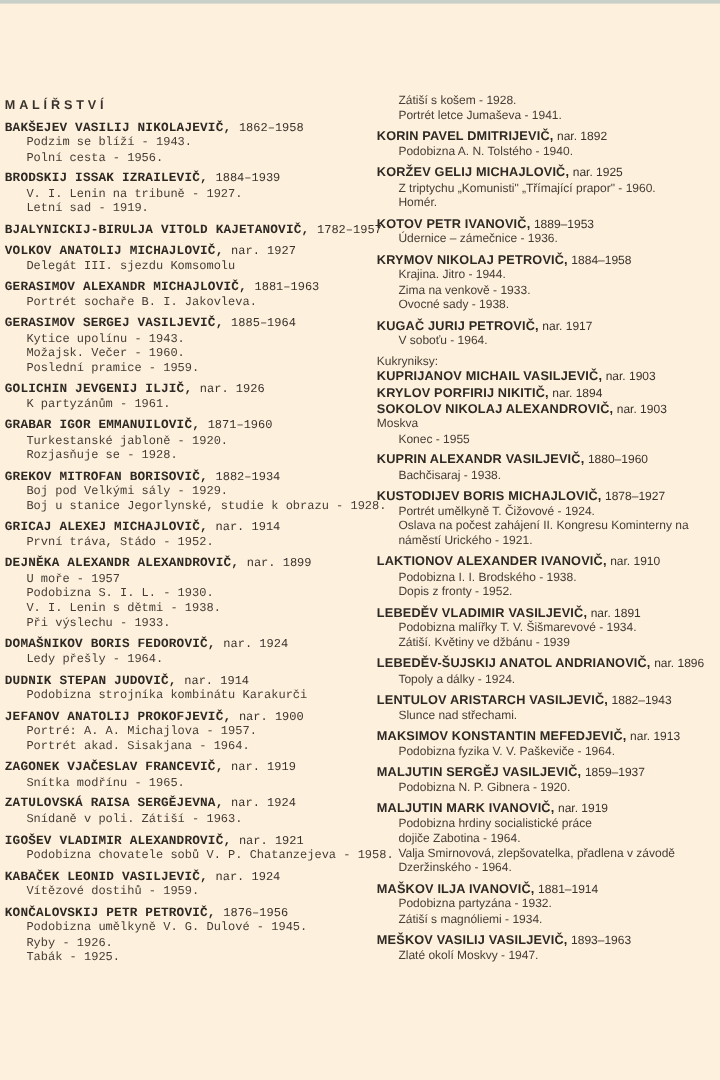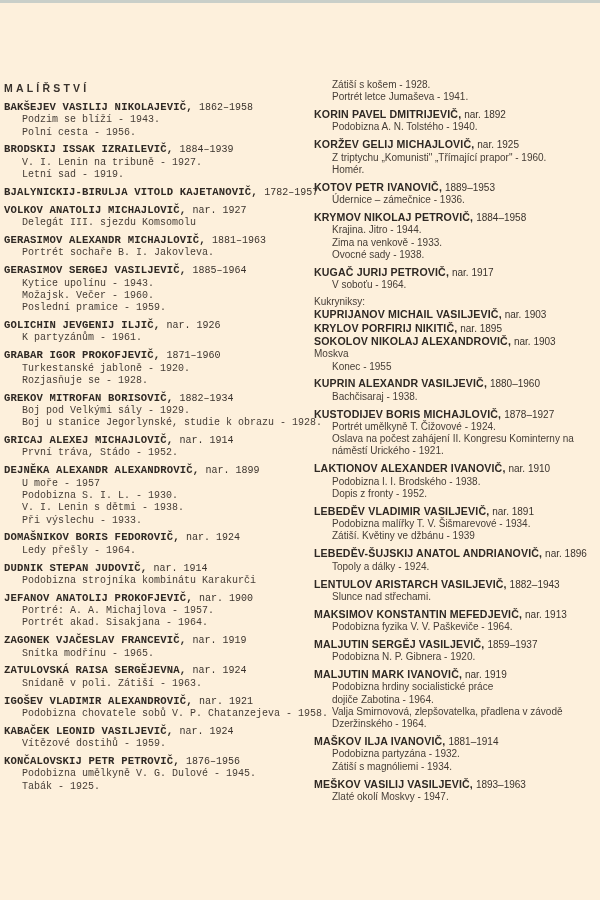--- a/index.html
+++ b/index.html
@@ -119,21 +119,21 @@
           <div class="artist"><span class="name">GERASIMOV SERGEJ VASILJEVIČ,</span> <span class="dates">1885–1964</span></div>
           <div class="work">Kytice upolínu - 1943.</div>
           <div class="work">Možajsk. Večer - 1960.</div>
           <div class="work">Poslední pramice - 1959.</div>
         </div>
         <div class="entry">
           <div class="artist"><span class="name">GOLICHIN JEVGENIJ ILJIČ,</span> <span class="dates">nar. 1926</span></div>
           <div class="work">K partyzánům - 1961.</div>
         </div>
         <div class="entry">
-          <div class="artist"><span class="name">GRABAR IGOR PROKOFJEVIČ,</span> <span class="dates">1871–1960</span></div>
+          <div class="artist"><span class="name">GRABAR IGOR EMMANUILOVIČ,</span> <span class="dates">1871–1960</span></div>
           <div class="work">Turkestanské jabloně - 1920.</div>
           <div class="work">Rozjasňuje se - 1928.</div>
         </div>
         <div class="entry">
           <div class="artist"><span class="name">GREKOV MITROFAN BORISOVIČ,</span> <span class="dates">1882–1934</span></div>
           <div class="work">Boj pod Velkými sály - 1929.</div>
           <div class="work">Boj u stanice Jegorlynské, studie k obrazu - 1928.</div>
         </div>
         <div class="entry">
           <div class="artist"><span class="name">GRICAJ ALEXEJ MICHAJLOVIČ,</span> <span class="dates">nar. 1914</span></div>
@@ -171,20 +171,21 @@
           <div class="artist"><span class="name">IGOŠEV VLADIMIR ALEXANDROVIČ,</span> <span class="dates">nar. 1921</span></div>
           <div class="work">Podobizna chovatele sobů V. P. Chatanzejeva - 1958.</div>
         </div>
         <div class="entry">
           <div class="artist"><span class="name">KABAČEK LEONID VASILJEVIČ,</span> <span class="dates">nar. 1924</span></div>
           <div class="work">Vítězové dostihů - 1959.</div>
         </div>
         <div class="entry">
           <div class="artist"><span class="name">KONČALOVSKIJ PETR PETROVIČ,</span> <span class="dates">1876–1956</span></div>
           <div class="work">Podobizna umělkyně V. G. Dulové - 1945.</div>
+          <div class="work">Ryby - 1926.</div>
           <div class="work">Tabák - 1925.</div>
         </div>
       </div>
   </div>
 
   <div class="col col-right">
     <div class="entries">
       <div class="entry continuation">
         <div class="work">Zátiší s košem - 1928.</div>
         <div class="work">Portrét letce Jumaševa - 1941.</div>
@@ -215,21 +216,21 @@
           </div>
         </div>
       <div class="entry group">
         <div class="note">Kukryniksy:</div>
         <div class="artist">
           <span class="name">KUPRIJANOV MICHAIL VASILJEVIČ,</span>
           <span class="dates">nar. 1903</span>
         </div>
         <div class="artist">
           <span class="name">KRYLOV PORFIRIJ NIKITIČ,</span>
-          <span class="dates">nar. 1895</span>
+          <span class="dates">nar. 1894</span>
         </div>
         <div class="artist">
           <span class="name">SOKOLOV NIKOLAJ ALEXANDROVIČ,</span>
           <span class="dates">nar. 1903</span>
         </div>
         <div class="note">Moskva</div>
         <div class="work">Konec - 1955</div>
       </div>
       <div id="right-after">
           <div class="entry">

